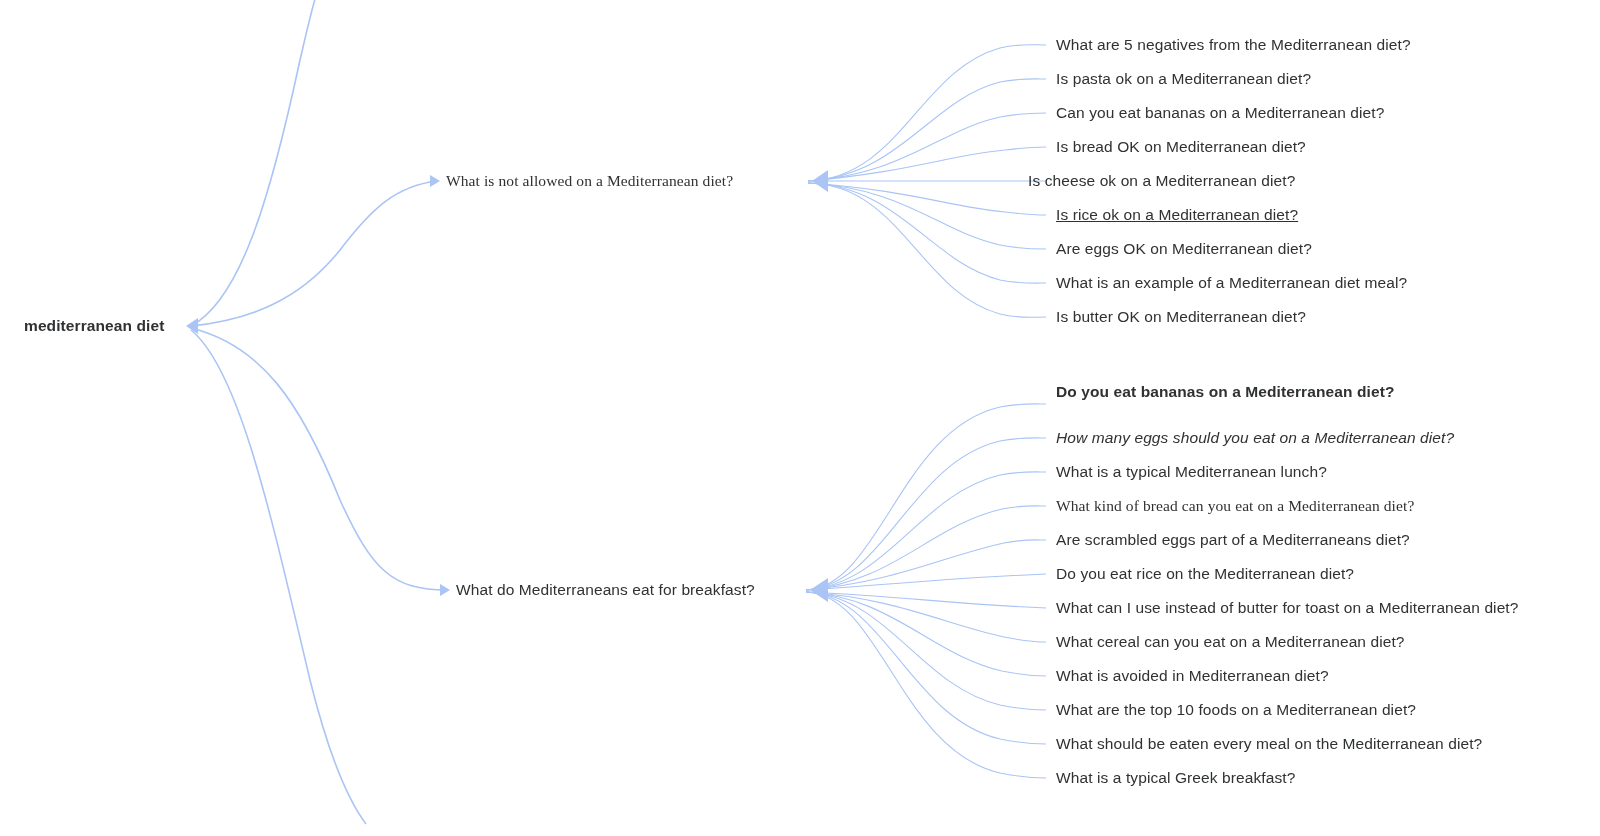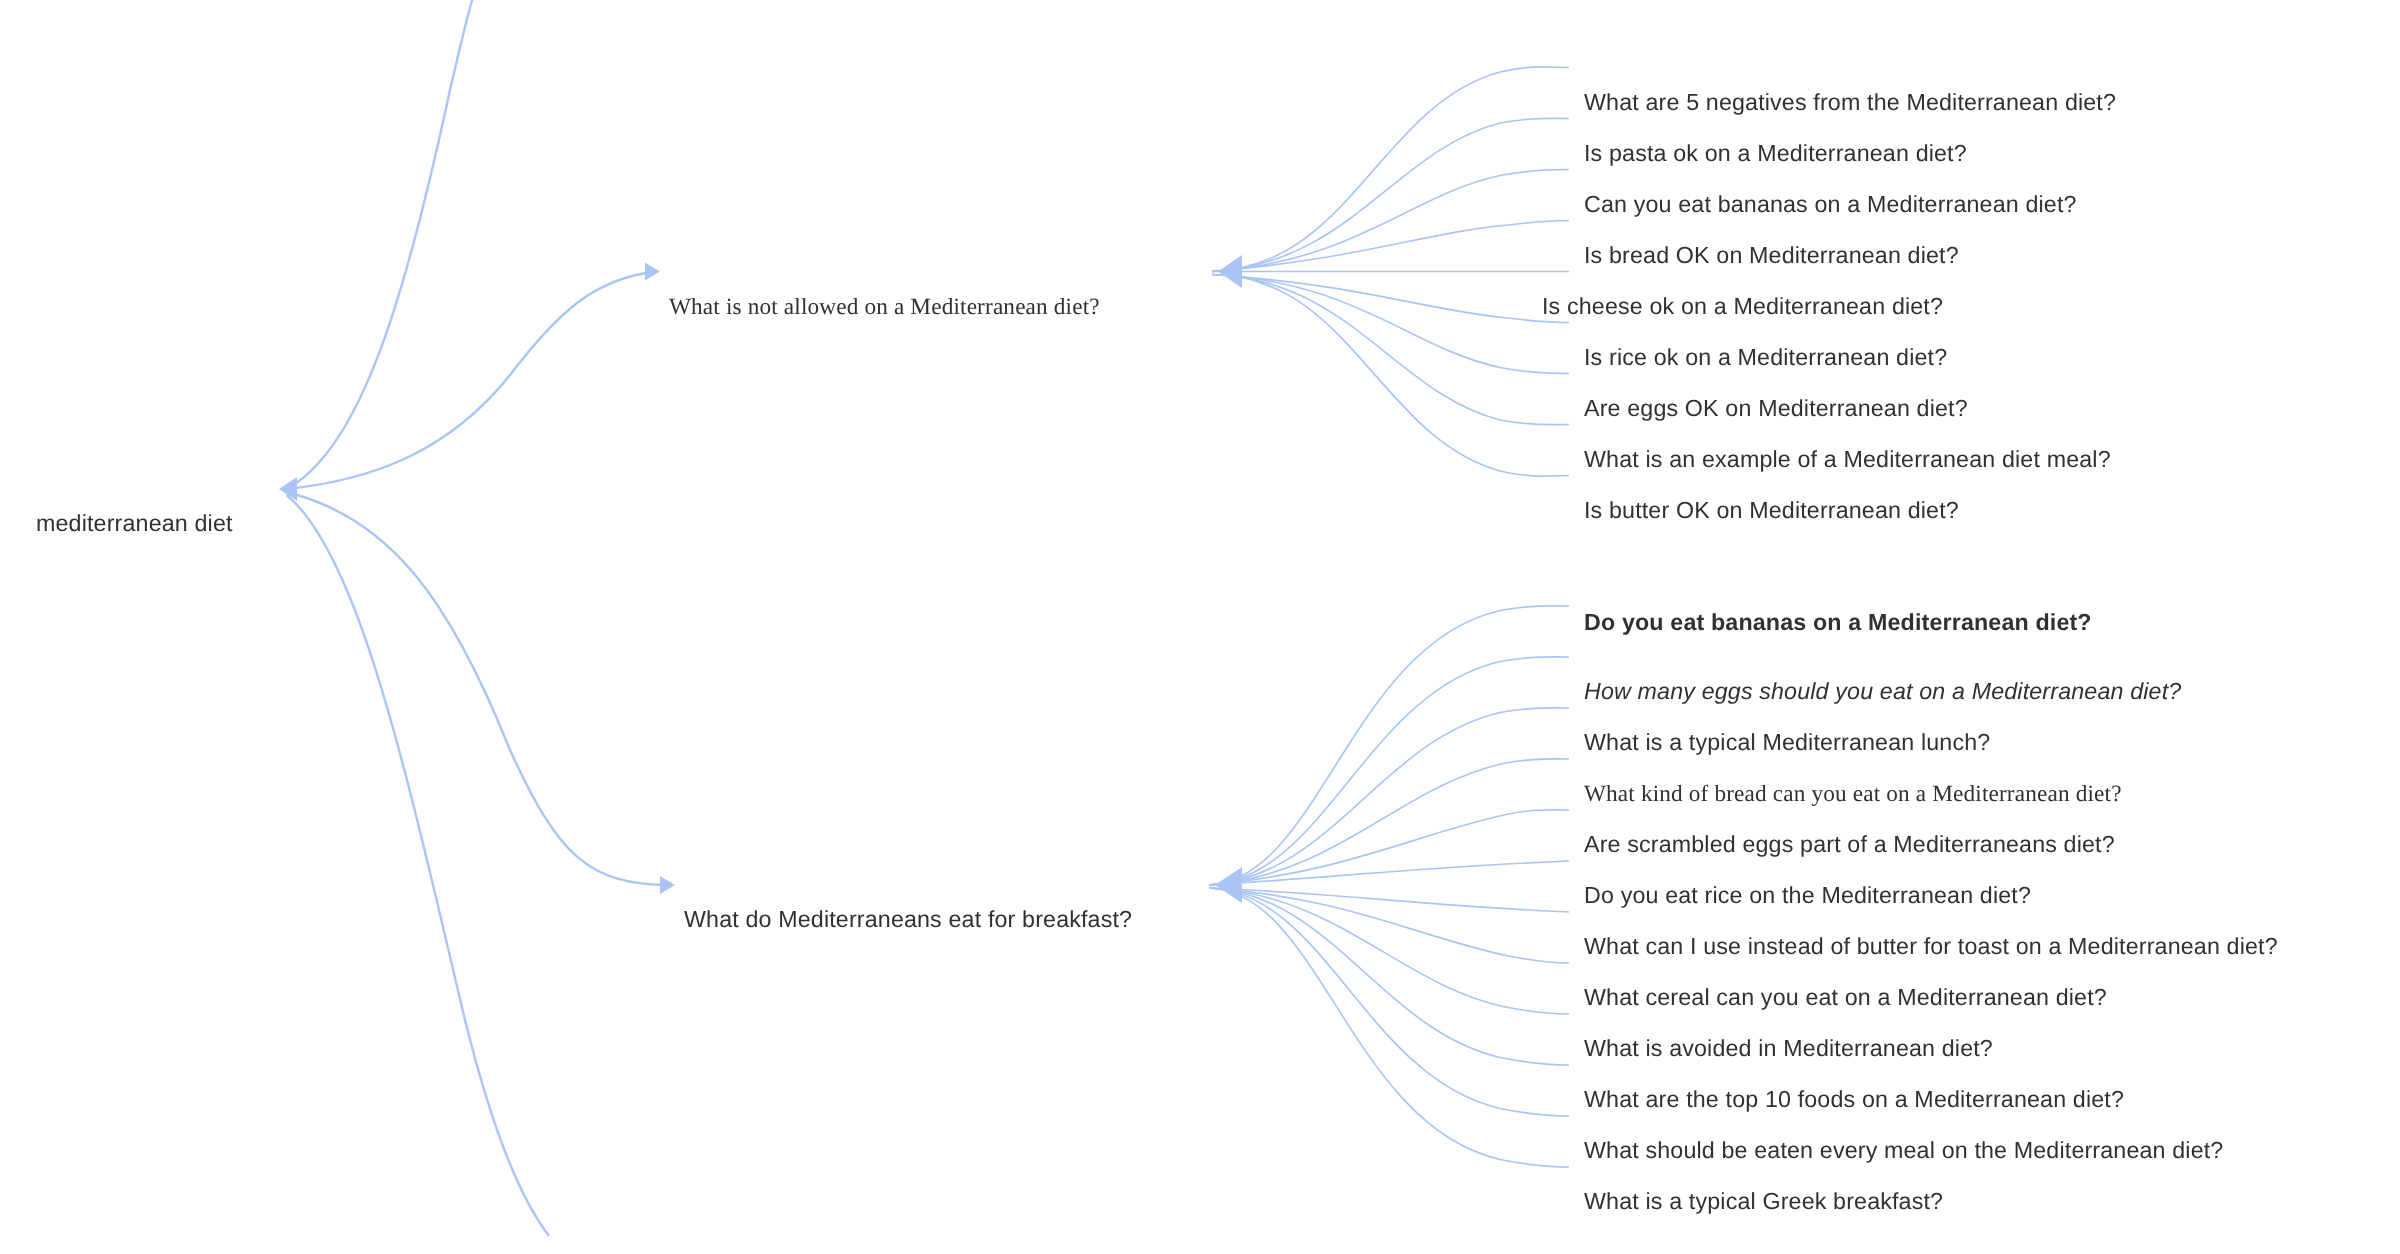--- a/index.html
+++ b/index.html
@@ -31,21 +31,20 @@
     stroke: #a9c4f5;
     stroke-width: 1.6;
   }
   .node-label {
     position: absolute;
     font-size: 15.5px;
     color: #2f3133;
     white-space: nowrap;
     line-height: 1;
     letter-spacing: 0.1px;
-    margin-top: 24px;
   }
   .root-label {
     font-size: 15.5px;
     color: #2f3133;
   }
   .branch-label {
     font-size: 15.5px;
     color: #2f3133;
   }
   .leaf-label {
@@ -93,30 +92,30 @@
     <path class="edge" d="M 806 592 C 880 594 900 750 1000 773 C 1020 777 1035 778 1046 778"></path>
   </g>
 
   <polygon points="186,326 198,318 198,334" fill="#a9c4f5"></polygon>
   <polygon points="812,181 828,170 828,192" fill="#a9c4f5"></polygon>
   <polygon points="810,590 828,578 828,602" fill="#a9c4f5"></polygon>
   <polygon points="440,181 430,175 430,187" fill="#a9c4f5"></polygon>
   <polygon points="450,590 440,584 440,596" fill="#a9c4f5"></polygon>
 </svg>
 
-<div class="node-label root-label" style="left:24px; top:318px;">mediterranean diet</div>
+<div class="node-label root-label" style="left:24px; top:318px;font-weight:bold;">mediterranean diet</div>
 
 <div class="node-label branch-label" style="left:446px; top:173px;font-family:Liberation Serif, serif;">What is not allowed on a Mediterranean diet?</div>
 
 <div class="node-label leaf-label" style="left:1056px; top:37px;">What are 5 negatives from the Mediterranean diet?</div>
 <div class="node-label leaf-label" style="left:1056px; top:71px;">Is pasta ok on a Mediterranean diet?</div>
 <div class="node-label leaf-label" style="left:1056px; top:105px;">Can you eat bananas on a Mediterranean diet?</div>
 <div class="node-label leaf-label" style="left:1056px; top:139px;">Is bread OK on Mediterranean diet?</div>
 <div class="node-label leaf-label" style="left:1028px; top:173px;">Is cheese ok on a Mediterranean diet?</div>
-<div class="node-label leaf-label" style="left:1056px; top:207px;">Is rice ok on a Mediterranean diet?</div>
+<div class="node-label leaf-label" style="left:1056px; top:207px;text-decoration:underline;">Is rice ok on a Mediterranean diet?</div>
 <div class="node-label leaf-label" style="left:1056px; top:241px;">Are eggs OK on Mediterranean diet?</div>
 <div class="node-label leaf-label" style="left:1056px; top:275px;">What is an example of a Mediterranean diet meal?</div>
 <div class="node-label leaf-label" style="left:1056px; top:309px;">Is butter OK on Mediterranean diet?</div>
 
 <div class="node-label branch-label" style="left:456px; top:582px;">What do Mediterraneans eat for breakfast?</div>
 
 <div class="node-label leaf-label" style="left:1056px; top:384px;font-weight:bold;">Do you eat bananas on a Mediterranean diet?</div>
 <div class="node-label leaf-label" style="left:1056px; top:430px;font-style:italic;">How many eggs should you eat on a Mediterranean diet?</div>
 <div class="node-label leaf-label" style="left:1056px; top:464px;">What is a typical Mediterranean lunch?</div>
 <div class="node-label leaf-label" style="left:1056px; top:498px;font-family:Liberation Serif, serif;">What kind of bread can you eat on a Mediterranean diet?</div>

